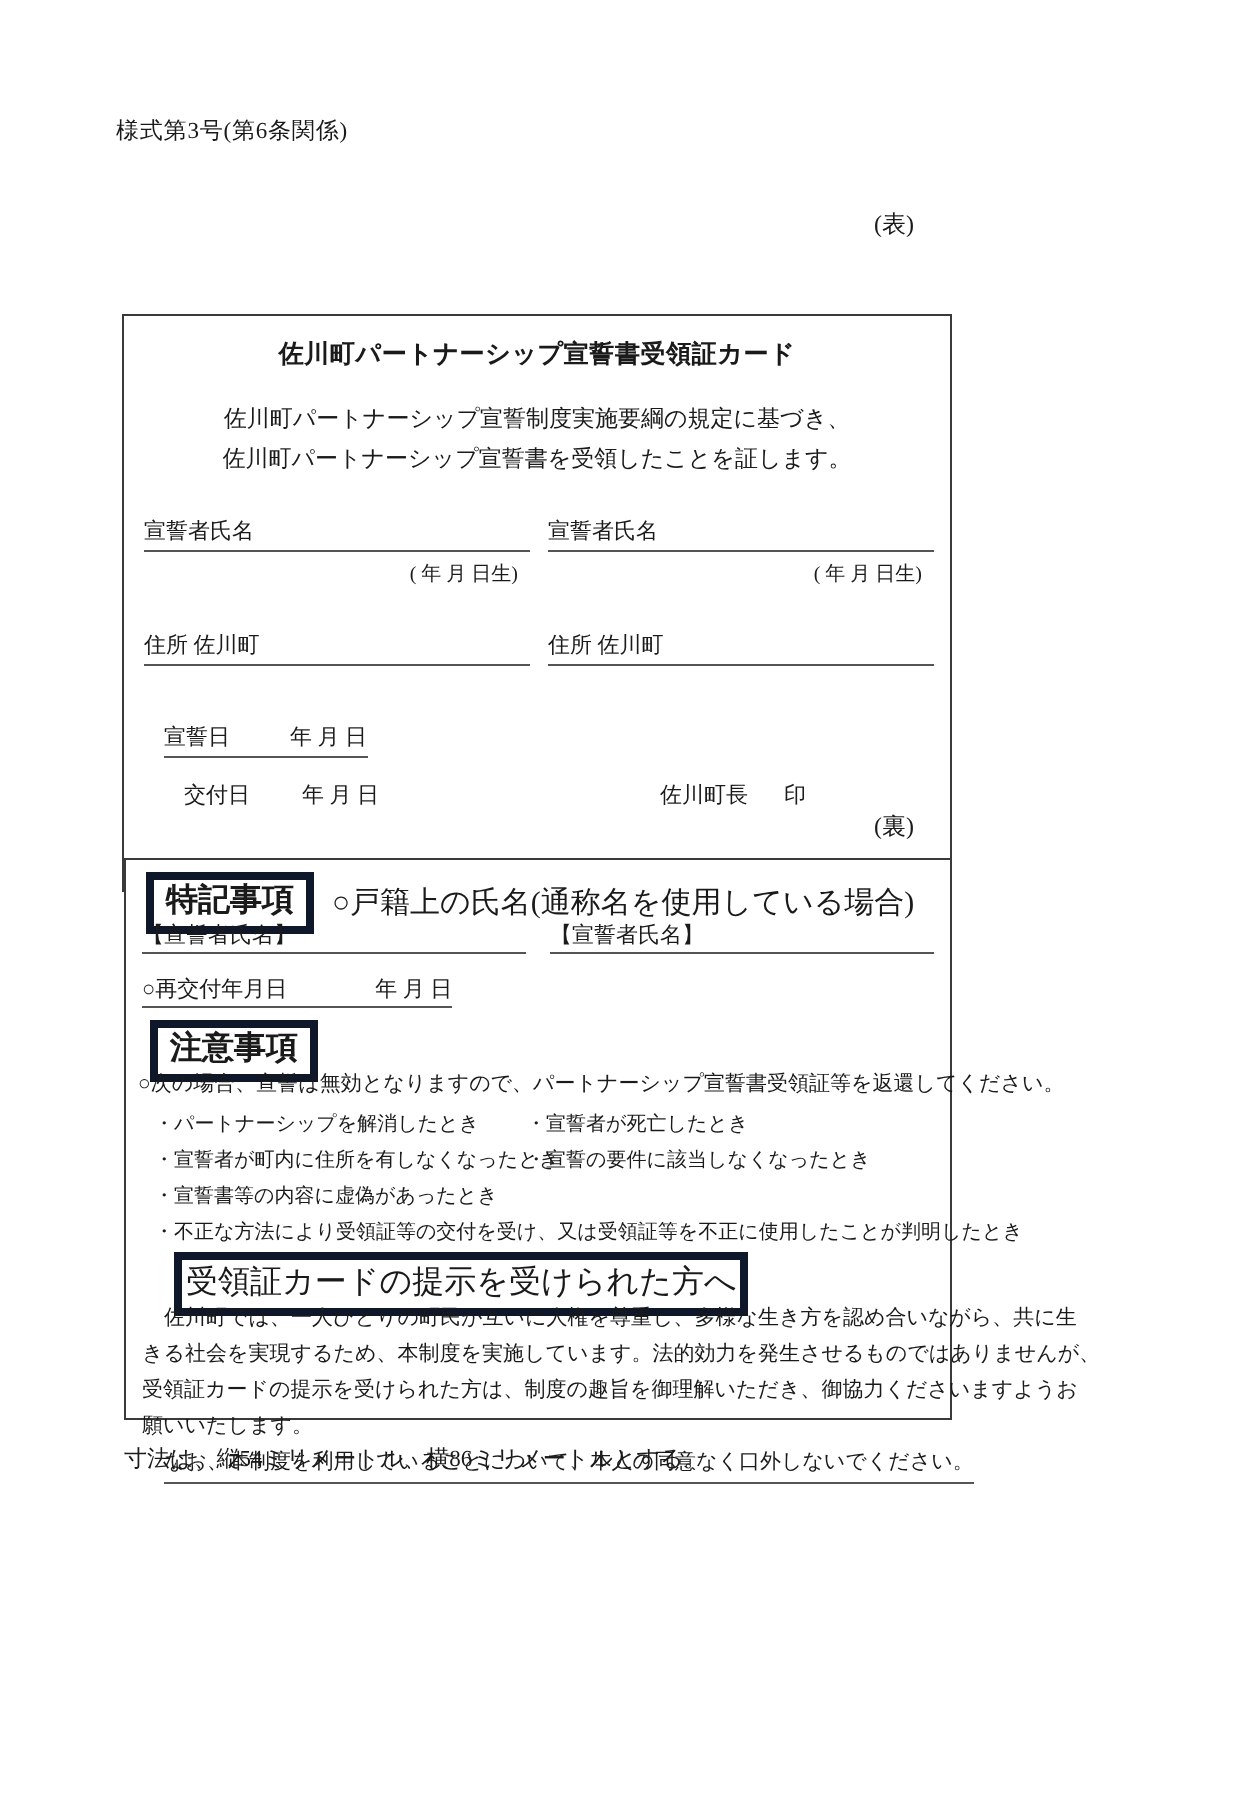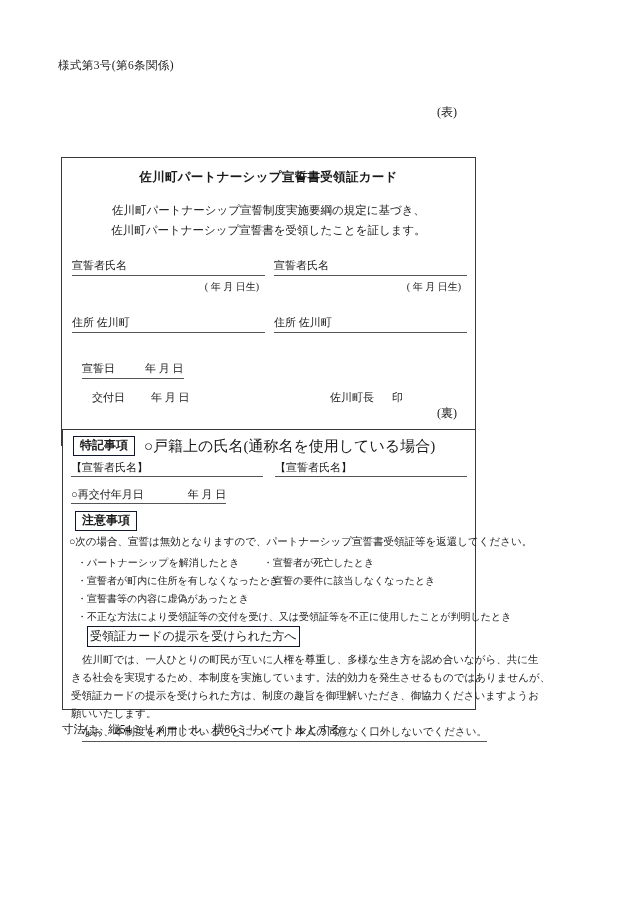--- a/index.html
+++ b/index.html
@@ -141,23 +141,23 @@
     left: 268px;
     top: 232px;
     font-size: 11px;
     white-space: nowrap;
   }
   .mayor-row .seal-gap { display: inline-block; width: 18px; }
 
   
   .boxed {
     display: inline-block;
-    border: 1px solid #0f172a;
+    border: 4px solid #0f172a;
     padding: 1px 6px 2px 6px;
-    font-size: 12px;
+    font-size: 16px;
     font-weight: bold;
     line-height: 1.25;
     background: #fff;
   }
 
   .b-row1 {
     position: absolute;
     left: 10px;
     top: 6px;
     white-space: nowrap;

